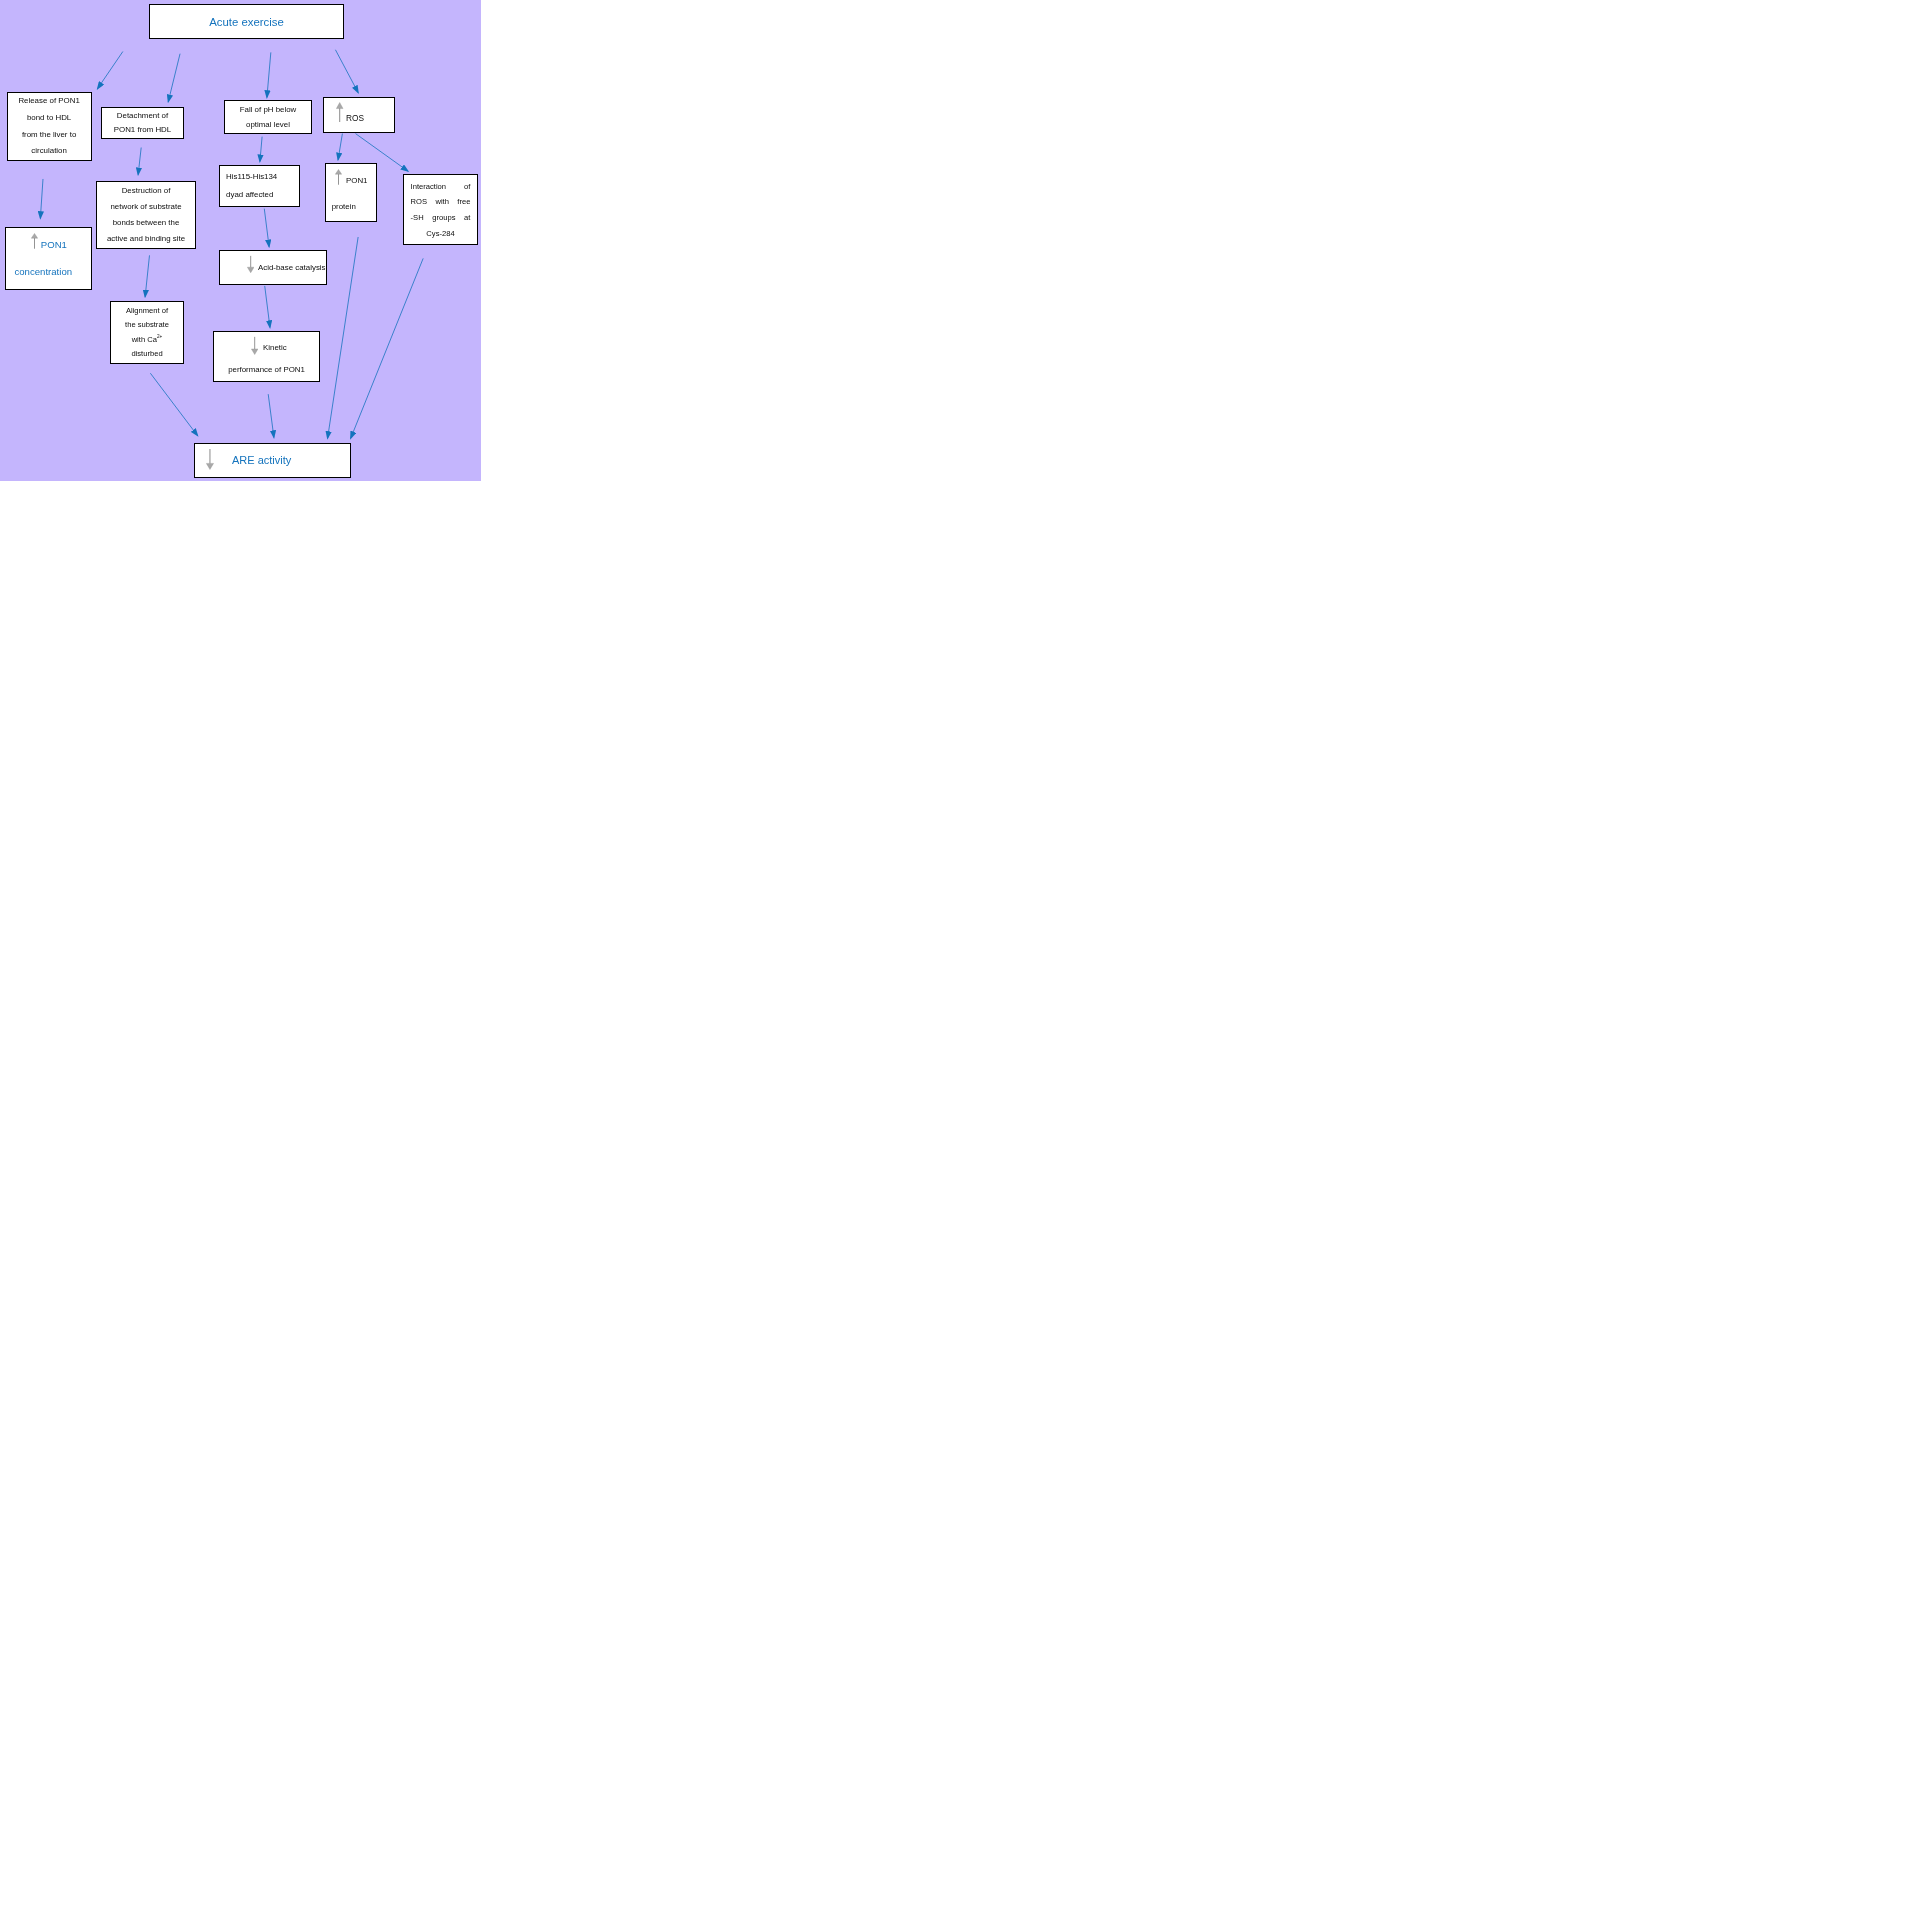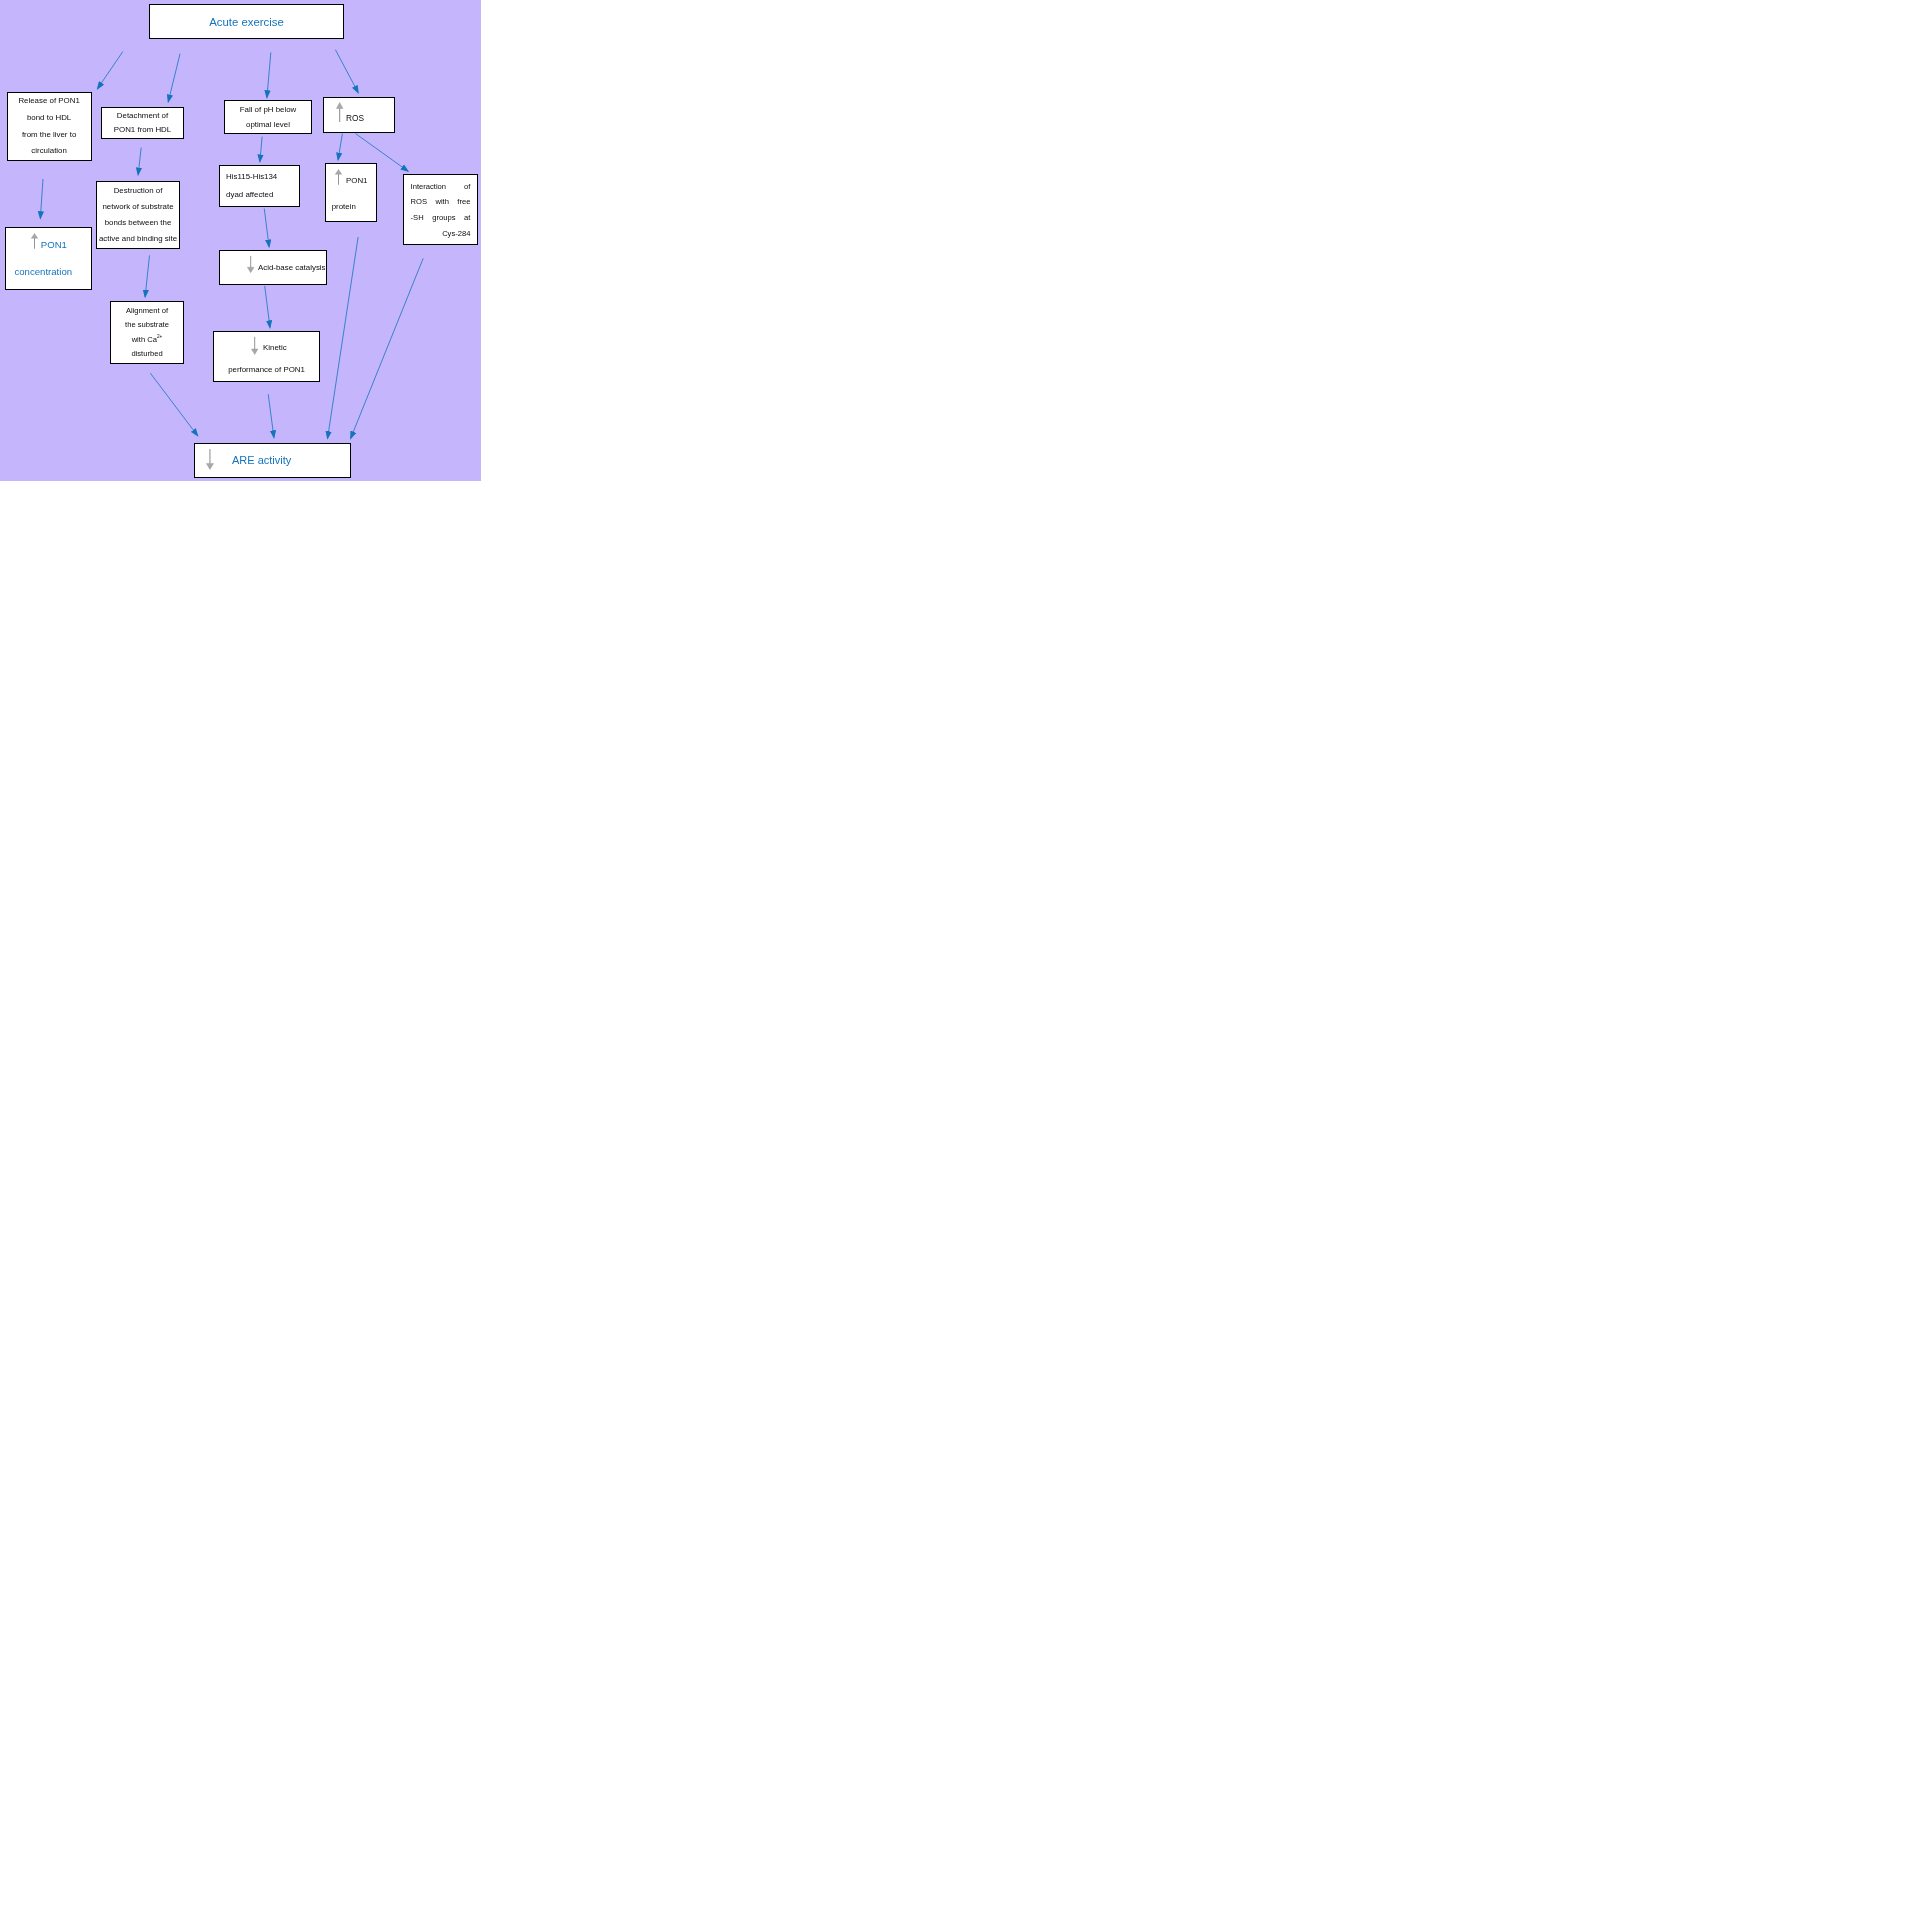--- a/index.html
+++ b/index.html
@@ -24,21 +24,21 @@
   }
   .line{display:block;}
   #overlay{position:absolute;left:0;top:0;width:481px;height:481px;pointer-events:none;}
   .flow{stroke:#1473bd;stroke-width:1.8;fill:none;}
   .gicon{position:absolute;}
   .jline{
     display:block;
     text-align:justify;
     text-align-last:justify;
   }
-  .jline-last{display:block;text-align:right;}
+  .jline-last{display:block;text-align:center;}
   sup{font-size:0.62em;line-height:0;}
 </style>
 </head>
 <body>
 
 <div id="canvas">
 
   <svg id="overlay" viewBox="0 0 1101 1102" width="481" height="481">
     <defs>
       <marker id="bh" markerWidth="11" markerHeight="8" refX="9" refY="4" orient="auto" markerUnits="strokeWidth">
@@ -85,21 +85,21 @@
   </div>
 
   <div class="node" style="left:323px;top:97px;width:72px;height:36px;">
     <svg class="gicon" style="left:12.2px;top:3.5px;" width="7.4" height="21" viewBox="0 0 17 48">
       <line x1="8.5" y1="46" x2="8.5" y2="13" stroke="#8f8f8f" stroke-width="2.4"></line>
       <path d="M8.5 1 L16.2 15 H0.8 Z" fill="#a8a8a8" stroke="#8f8f8f" stroke-width="0.8"></path>
     </svg>
     <span style="position:absolute;left:22px;top:15px;font-size:8.3px;">ROS</span>
   </div>
 
-  <div class="node center" style="left:96px;top:181px;width:84px;height:68px;font-size:7.9px;line-height:16px;">
+  <div class="node center" style="left:96px;top:181px;width:100px;height:68px;font-size:7.9px;line-height:16px;">
     <span class="line">Destruction of</span>
     <span class="line">network of substrate</span>
     <span class="line">bonds between the</span>
     <span class="line">active and binding site</span>
   </div>
 
   <div class="node" style="left:4.8px;top:227px;width:87px;height:63px;">
     <svg class="gicon" style="left:25px;top:5.2px;" width="7" height="16.6" viewBox="0 0 16 38">
       <line x1="8" y1="36" x2="8" y2="11" stroke="#8f8f8f" stroke-width="2.2"></line>
       <path d="M8 1 L15.3 12 H0.7 Z" fill="#a8a8a8" stroke="#8f8f8f" stroke-width="0.8"></path>

